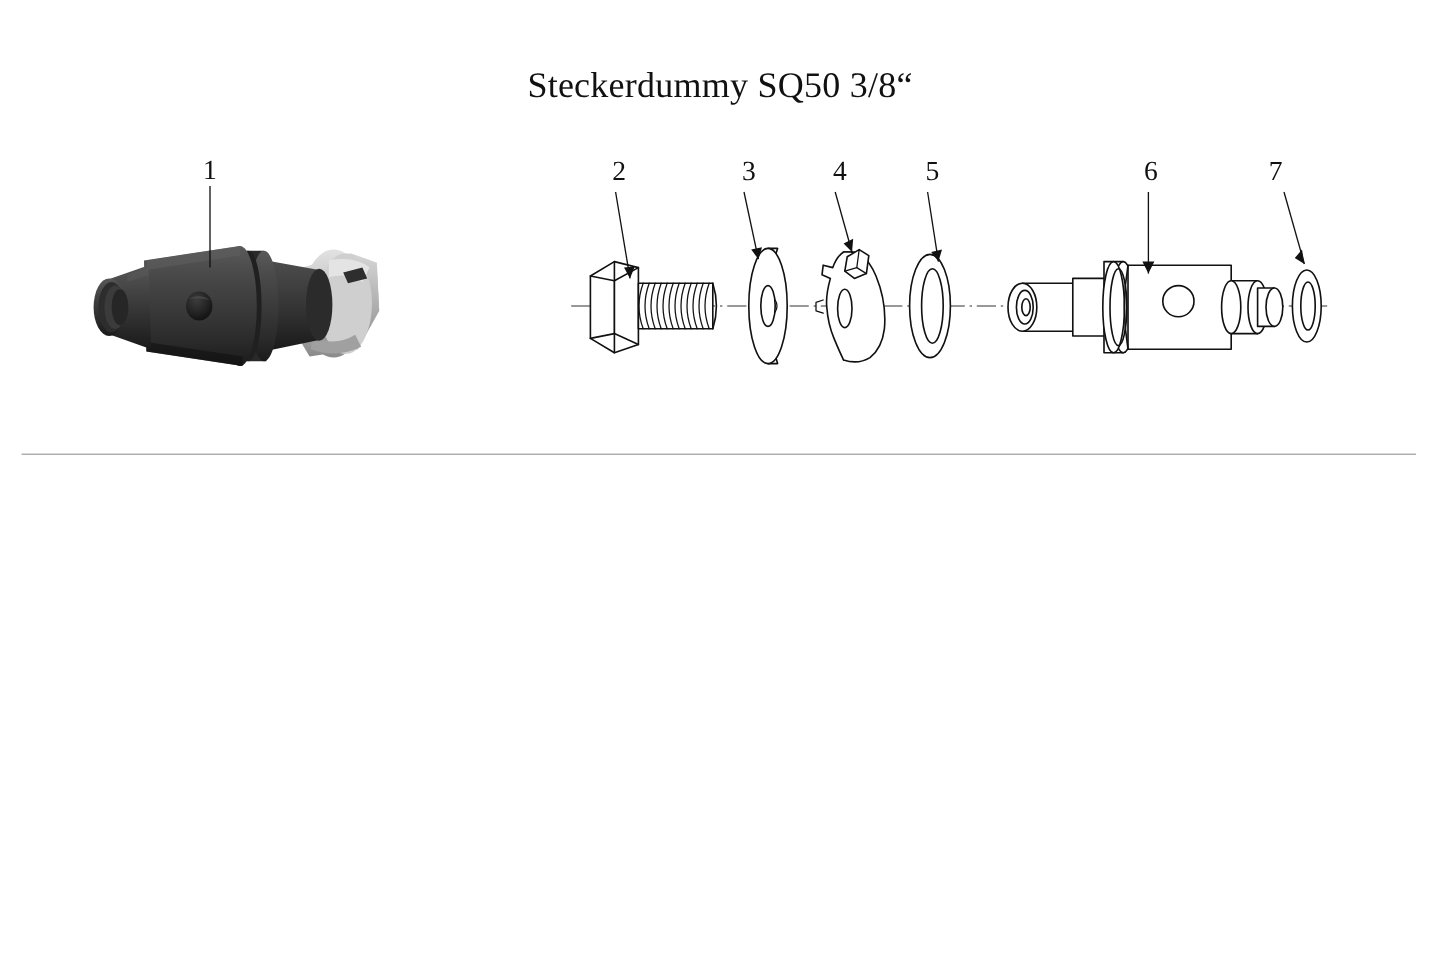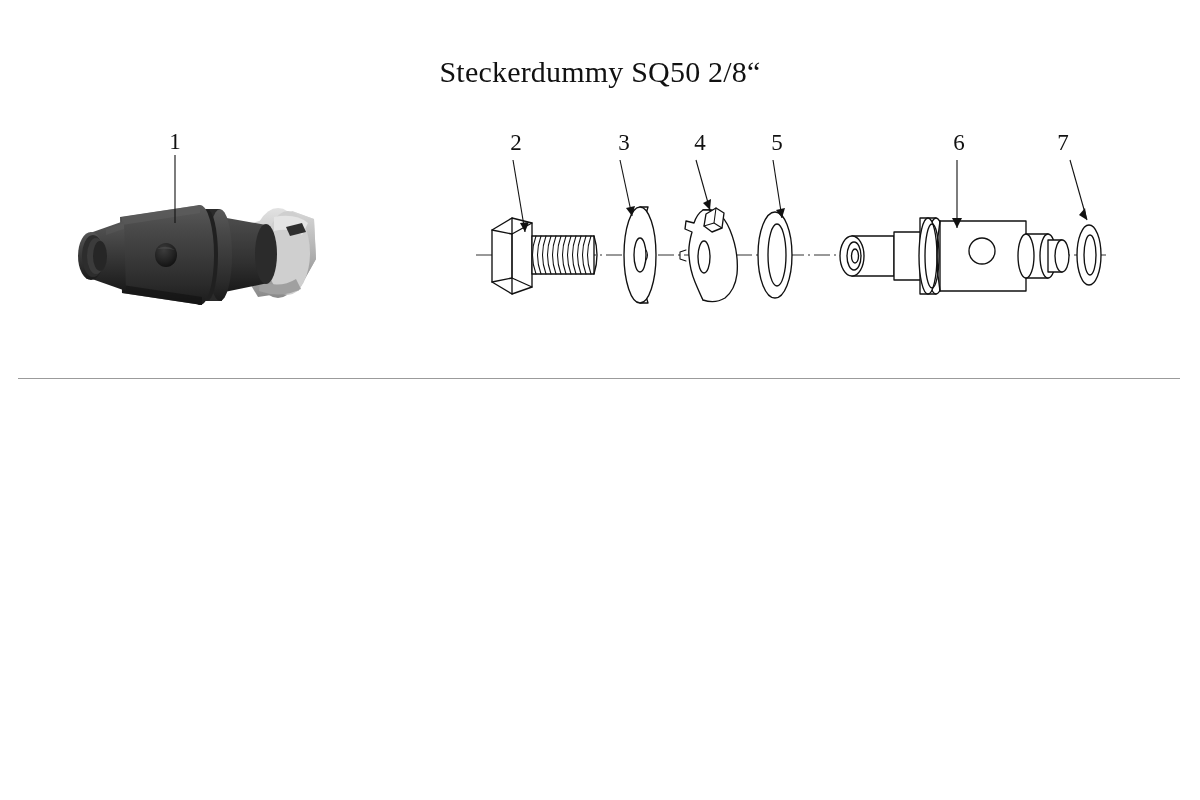--- a/index.html
+++ b/index.html
@@ -73,21 +73,21 @@
   .leader  { fill: none; stroke: #111111; stroke-width: 1.1; }
   .arrowhd { fill: #111111; stroke: none; }
 </style>
 </head>
 <body>
 
 <div class="sheet">
 
   <div class="section" id="section-top">
 
-    <div class="section-title" id="title-top">Steckerdummy SQ50 2/8“</div>
+    <div class="section-title" id="title-top">Steckerdummy SQ50 3/8“</div>
 
     <div class="drawing" style="left:60px; top:185px;">
       <svg width="280" height="135" viewBox="0 0 280 135">
         <defs>
           <linearGradient id="gBodyA" x1="0" y1="0" x2="0" y2="1">
             <stop offset="0%" stop-color="#5a5a5a"></stop>
             <stop offset="22%" stop-color="#4a4a4a"></stop>
             <stop offset="50%" stop-color="#3b3b3b"></stop>
             <stop offset="80%" stop-color="#2a2a2a"></stop>
             <stop offset="100%" stop-color="#1b1b1b"></stop>

